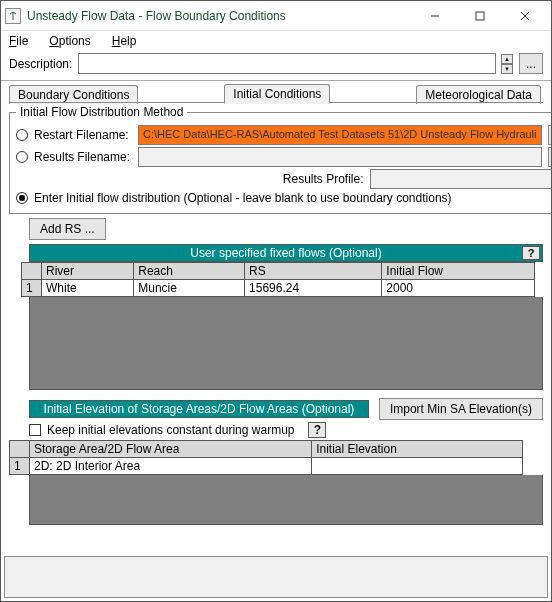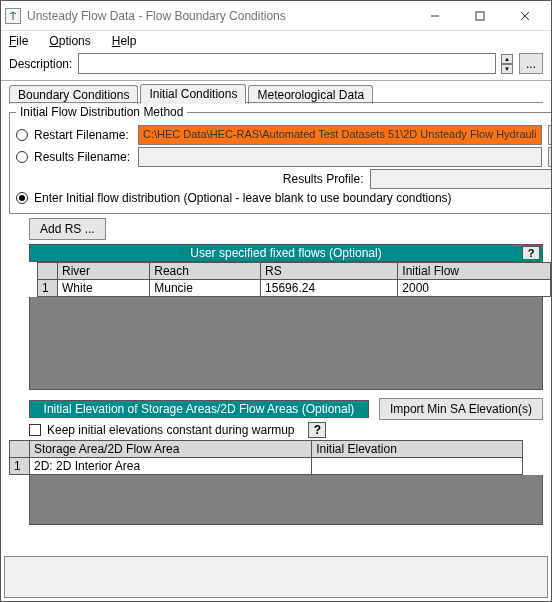--- a/index.html
+++ b/index.html
@@ -26,21 +26,21 @@
     width: 16px; height: 16px;
     margin-right: 6px;
     display: inline-flex;
     align-items: center;
     justify-content: center;
     border: 1px solid #888;
     background: #f4f4f4;
   }
   .titlebar .title {
     flex: 1;
-    color: #737373;
+    color: #14532d;
     font-size: 12px;
   }
   .win-btn {
     width: 45px; height: 28px;
     display: inline-flex;
     align-items: center;
     justify-content: center;
     background: transparent;
     border: none;
   }
@@ -93,20 +93,21 @@
     align-items: center;
     justify-content: center;
   }
   .ellipsis-btn { width: 24px; }
   .apply-btn { width: 66px; color: #7a7a7a; }
   .tabs {
     display: flex;
     padding: 0 8px;
     align-items: end;
     position: relative;
+    justify-content: space-between;
   }
   .tab {
     border: 1px solid #888;
     border-bottom: none;
     background: #f0f0f0;
     padding: 2px 8px;
     font-size: 12px;
     margin-right: 2px;
     position: relative;
     bottom: -1px;
@@ -351,21 +352,21 @@
   </fieldset>
 
   <div style="margin:2px 0 4px 20px;">
     <div class="btn">Add RS ...</div>
   </div>
 
   <div class="section-header" style="margin-left:20px;">
     <span>User specified fixed flows (Optional)</span>
     <span class="help">?</span>
   </div>
-  <table class="grid" style="margin-left:28px; width:calc(100% - 20px);">
+  <table class="grid" style="margin-left:12px; width:calc(100% - 20px);">
     <tbody>
         <tr>
       <th class="num-cell"></th>
       <th>River</th>
       <th>Reach</th>
       <th>RS</th>
       <th>Initial Flow</th>
     </tr>
     <tr>
       <td class="num-cell">1</td>

